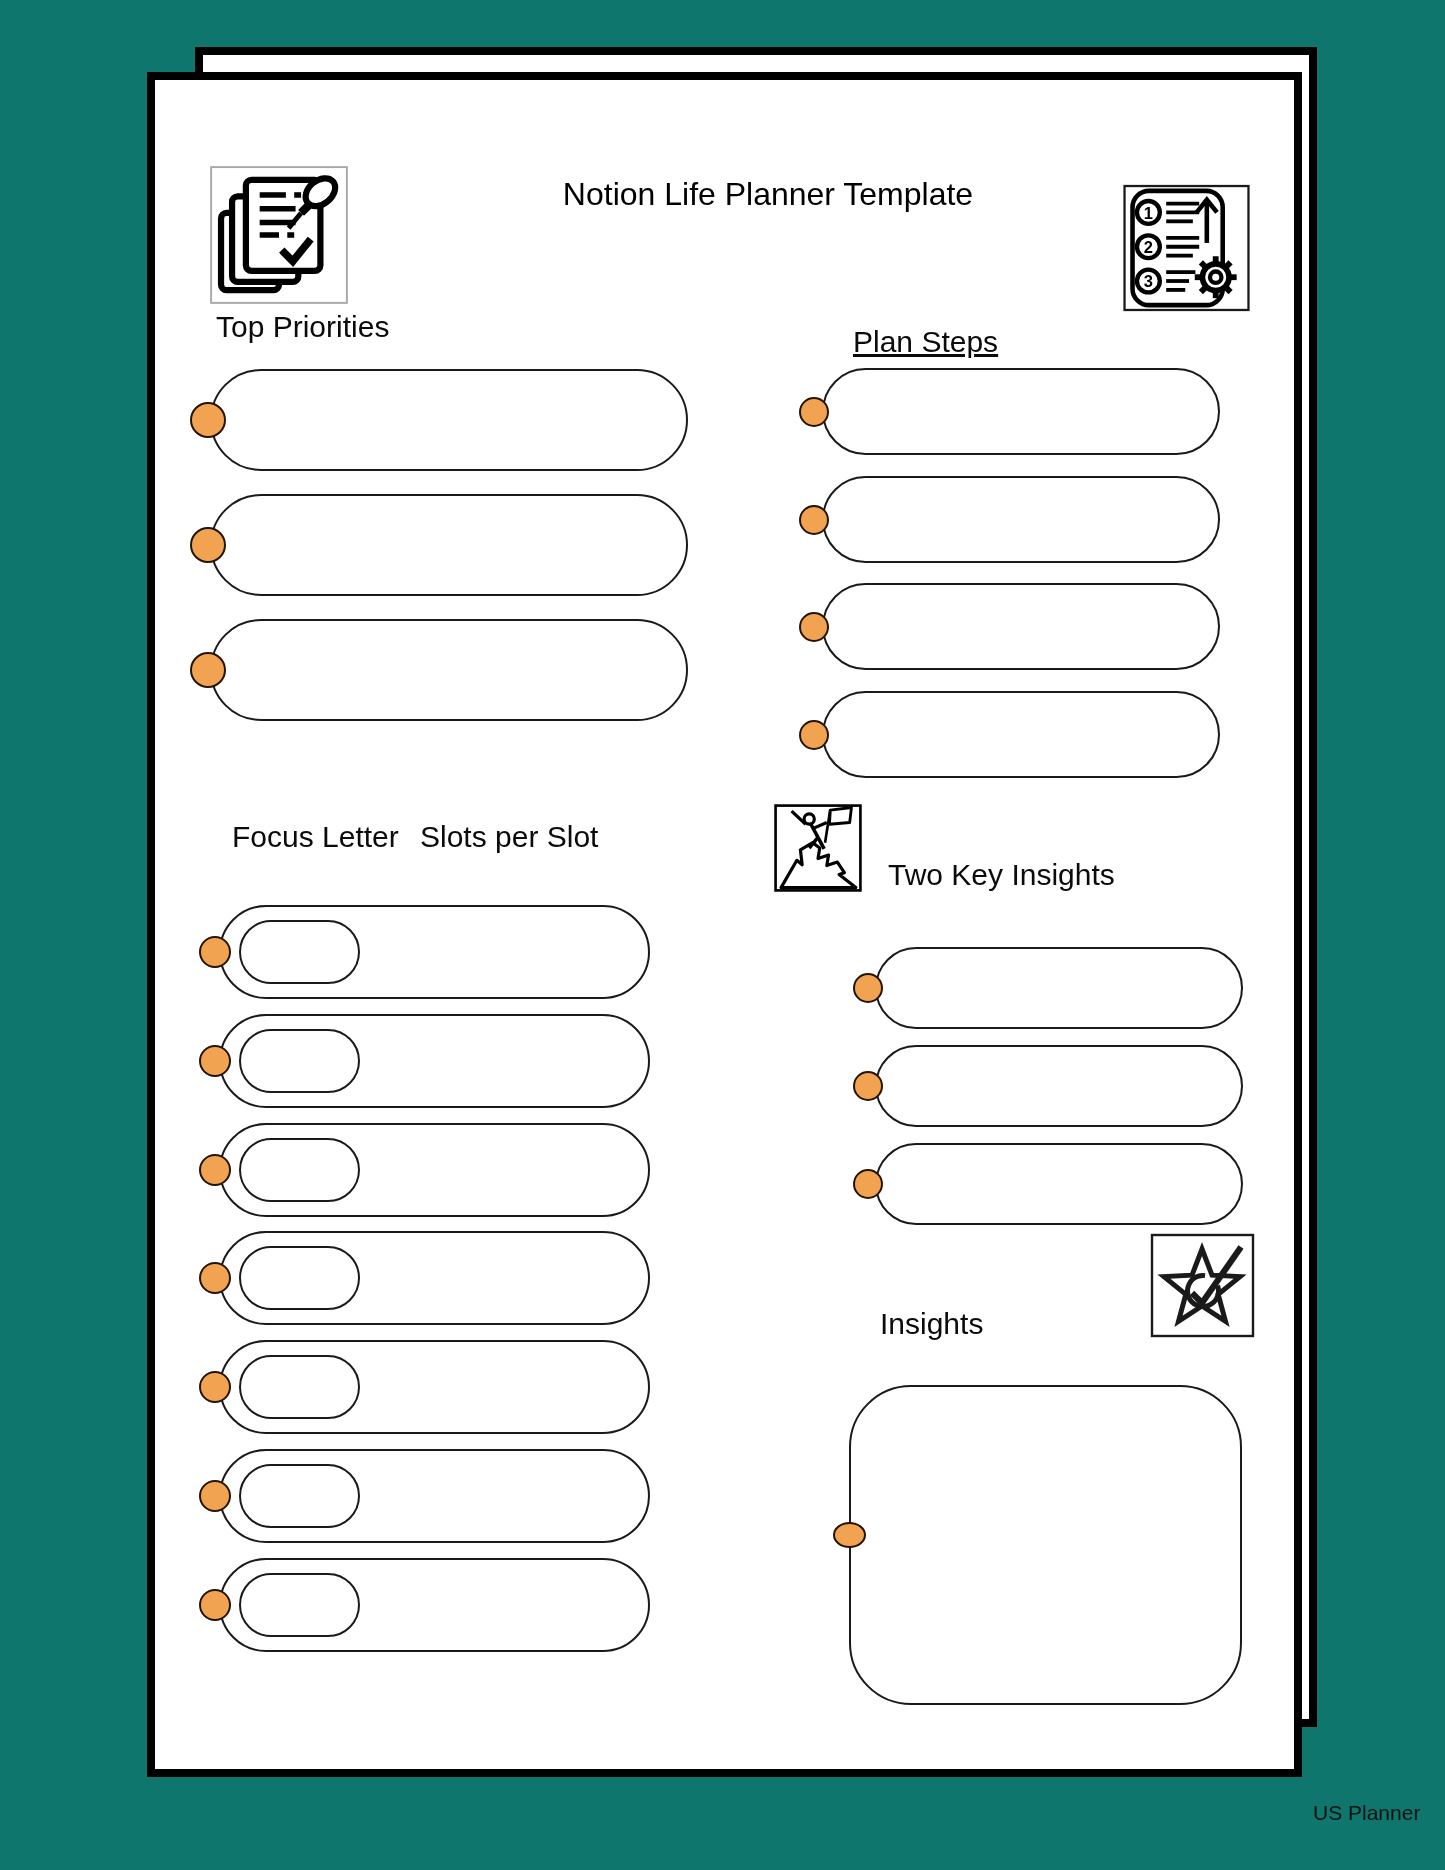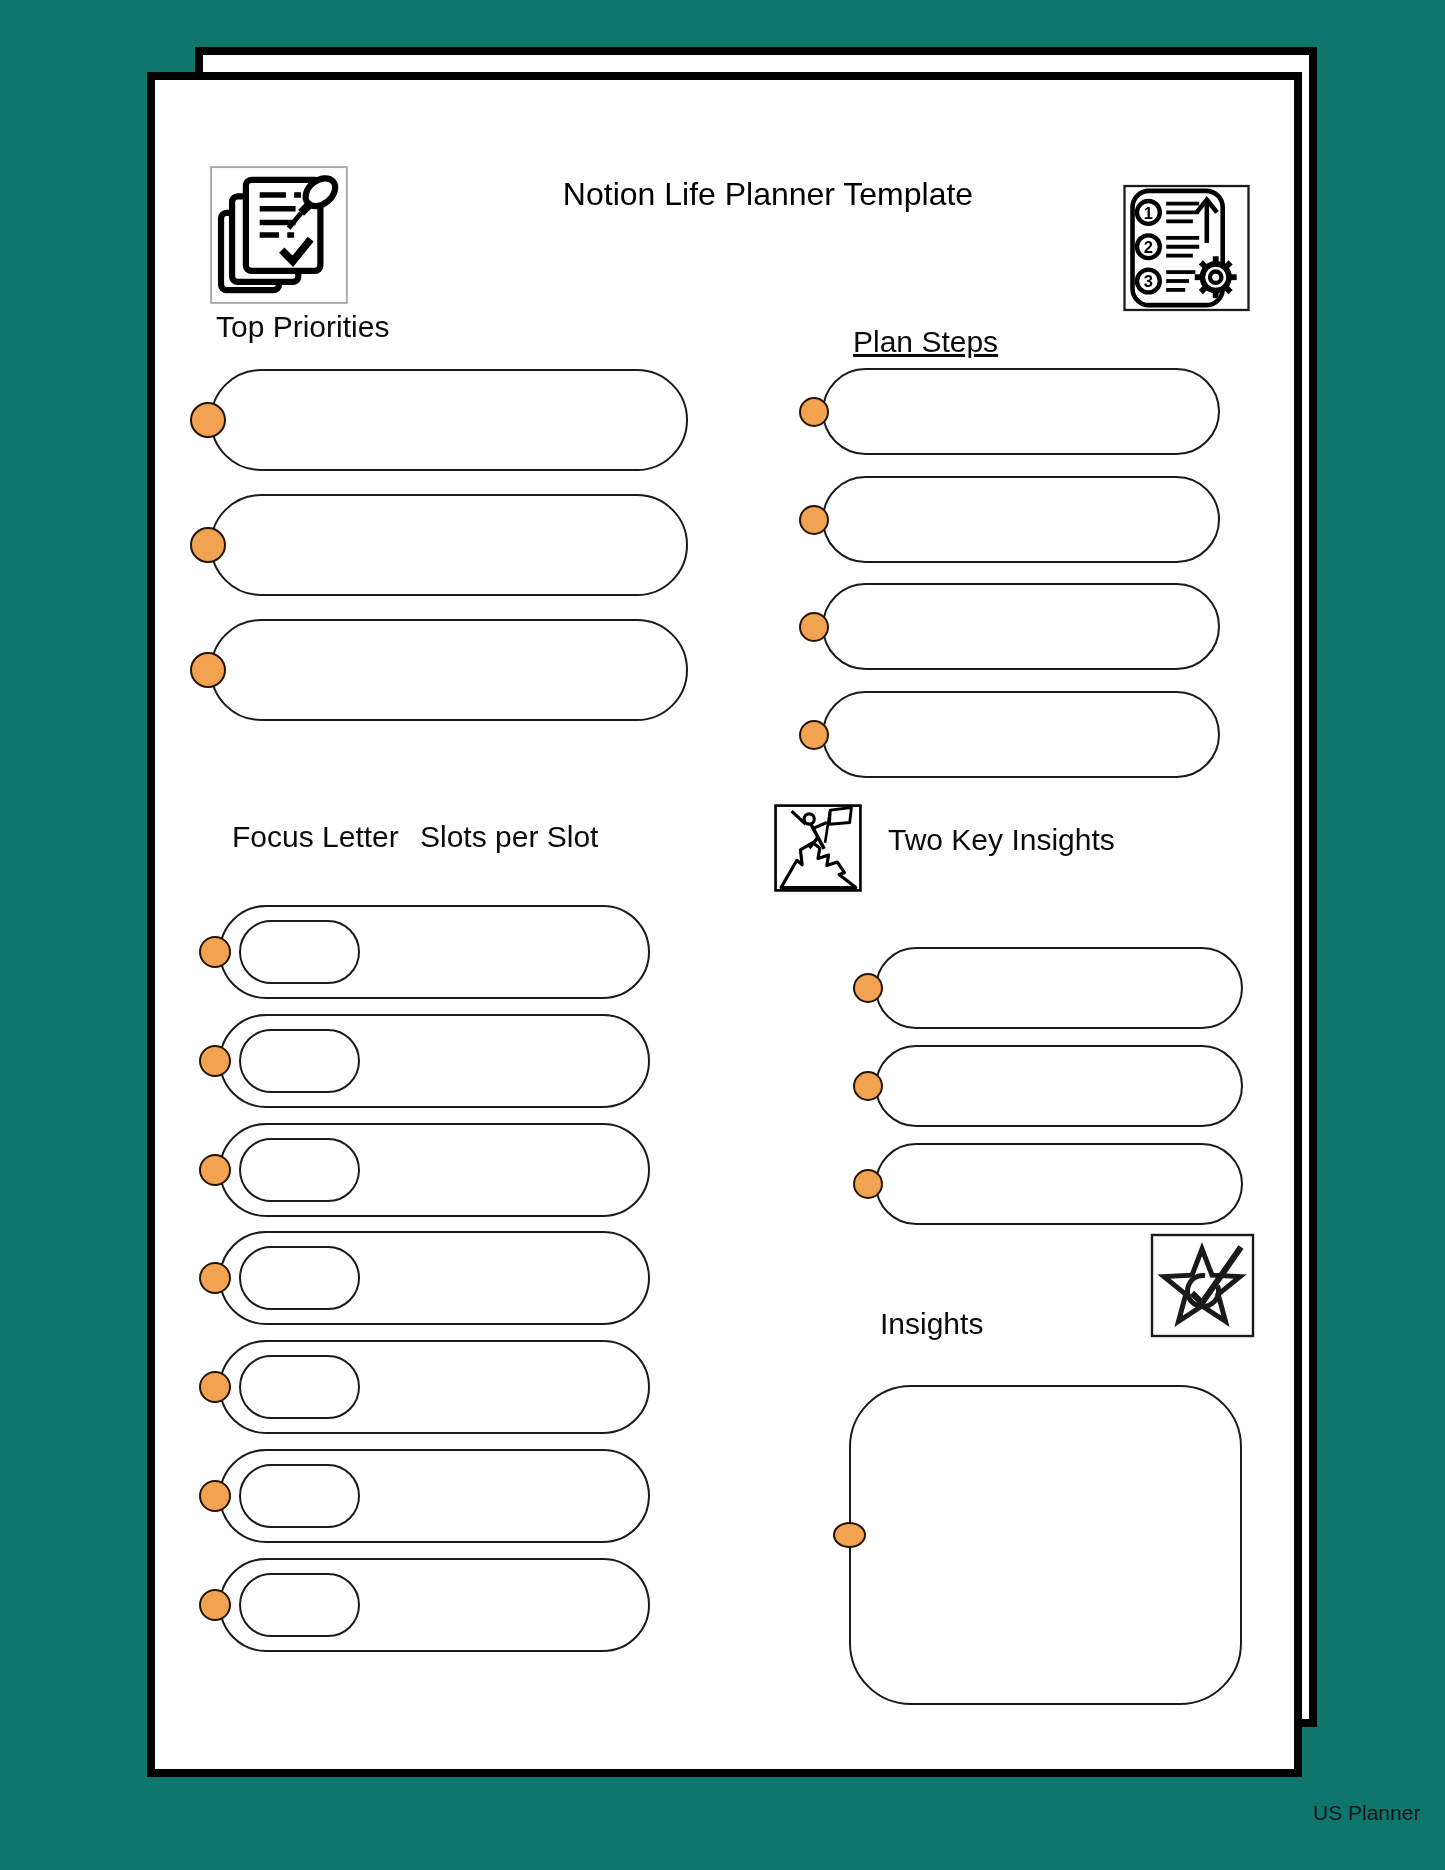--- a/index.html
+++ b/index.html
@@ -89,21 +89,21 @@
         </g>
         <circle cx="73" cy="73" r="10.5" stroke-width="4.4" fill="#fff"></circle>
         <circle cx="73" cy="73" r="4.5" stroke-width="3.4" fill="#fff"></circle>
       </svg>
     </div>
 
     <div class="label" style="left:216px;top:310px;">Top Priorities</div>
     <div class="label" style="left:853px;top:325px;text-decoration:underline;">Plan Steps</div>
     <div class="label" style="left:232px;top:820px;">Focus Letter</div>
     <div class="label" style="left:420px;top:820px;">Slots per Slot</div>
-    <div class="label" style="left:888px;top:823px;text-align:center;">Two Key Insights</div>
+    <div class="label" style="left:888px;top:858px;text-align:center;">Two Key Insights</div>
     <div class="label" style="left:880px;top:1307px;">Insights</div>
 
     <div class="icon-box" style="left:774px;top:803px;width:88px;height:90px;">
       <svg viewBox="0 0 100 100" fill="none" stroke="#000">
         <rect x="1.8" y="1.8" width="96.4" height="96.4" stroke-width="3" fill="#fff"></rect>
         <path d="M8,95 L26,64 L32,69 L30,52 L44,44 L52,50 L50,62 L62,58 L60,70 L72,66 L80,78 L74,80 L93,95 Z" stroke-width="3.6" fill="#fff" stroke-linejoin="round"></path>
         <line x1="64" y1="6" x2="58" y2="44" stroke-width="3"></line>
         <path d="M64,7 L88,4 L86,21 L63,23 Z" stroke-width="3.2" fill="#fff" stroke-linejoin="round"></path>
         <circle cx="40" cy="17" r="5.8" stroke-width="3.6" fill="#fff"></circle>
         <line x1="36" y1="23" x2="20" y2="8" stroke-width="3.6"></line>

